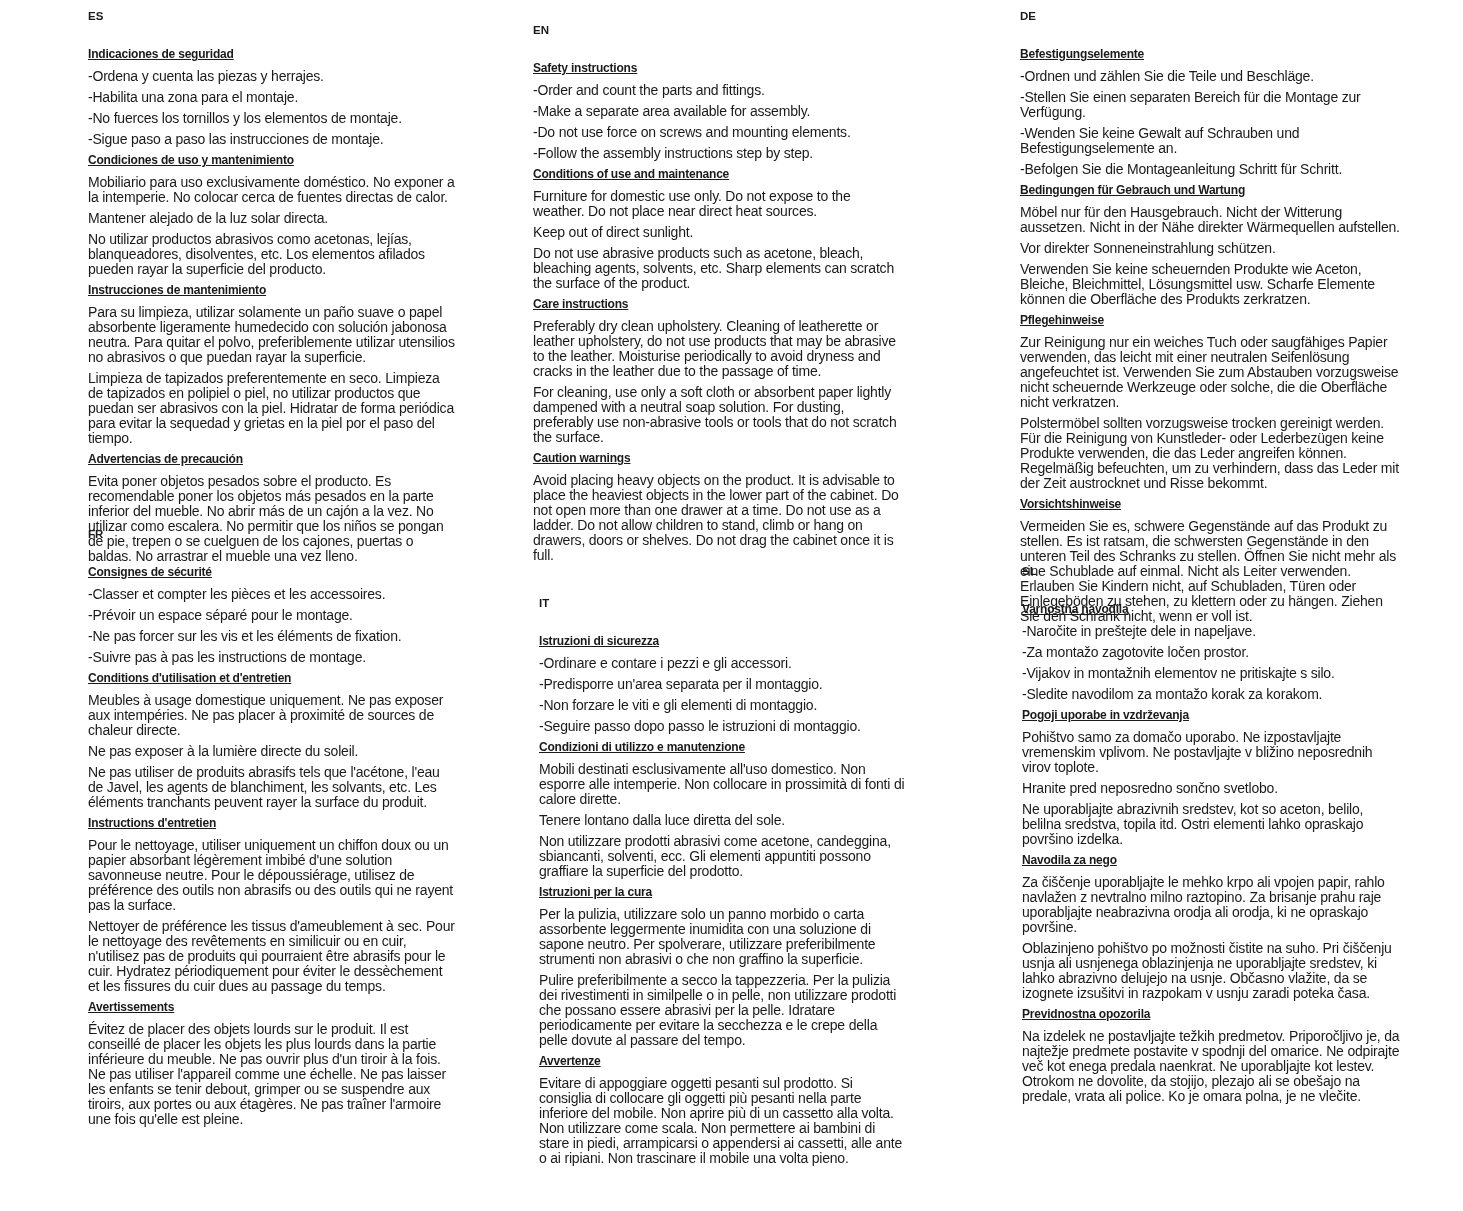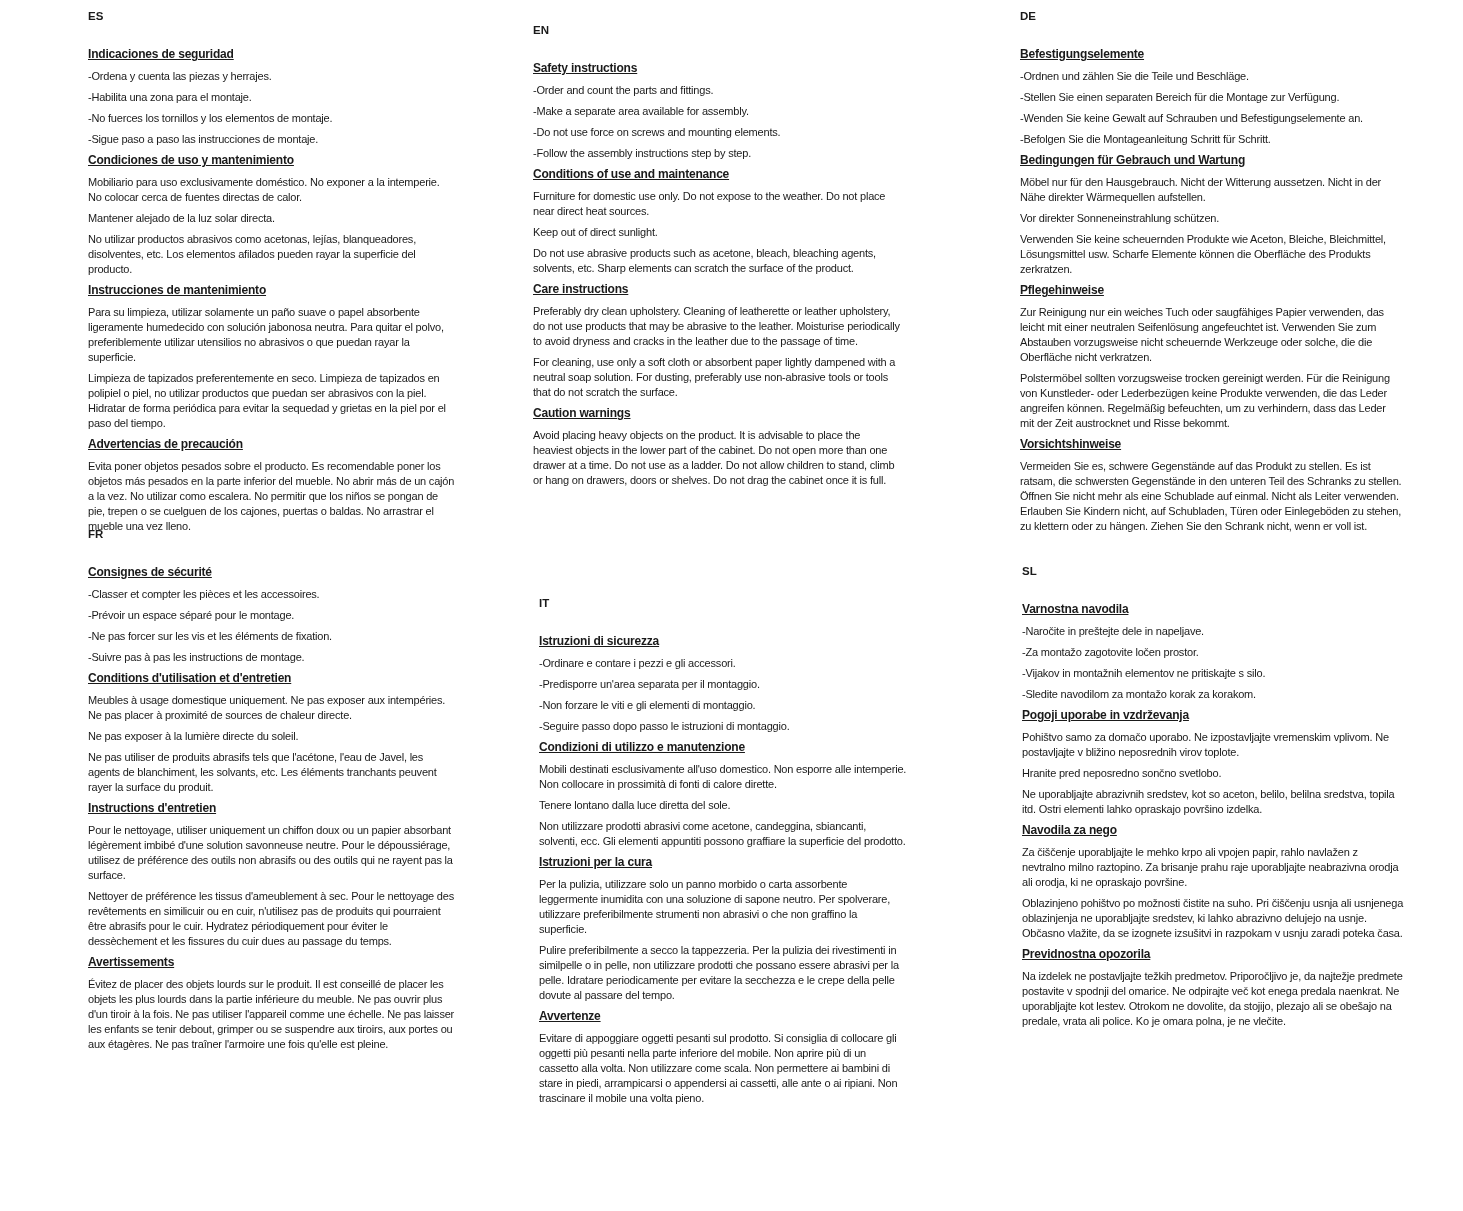--- a/index.html
+++ b/index.html
@@ -32,21 +32,21 @@
   }
   .section-heading {
     font-weight: bold;
     text-decoration: underline;
     font-size: 12px;
     line-height: 15px;
     letter-spacing: -0.2px;
     margin: 3px 0 7px 0;
   }
   .para {
-    font-size: 11px;
+    font-size: 14px;
     line-height: 15px;
     letter-spacing: -0.2px;
     margin: 0 0 6px 0;
   }
 </style>
 </head>
 <body>
 
 <div id="page">
     <div class="lang-block col-0">

